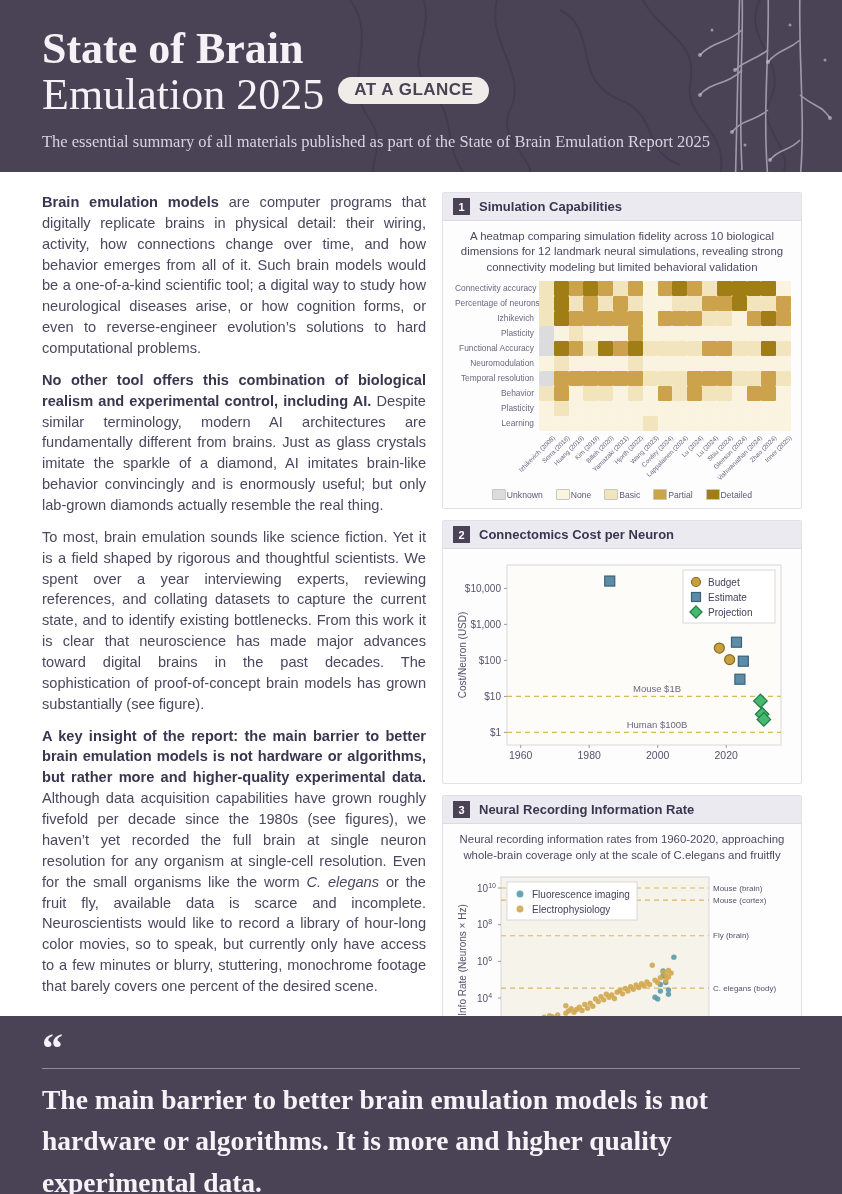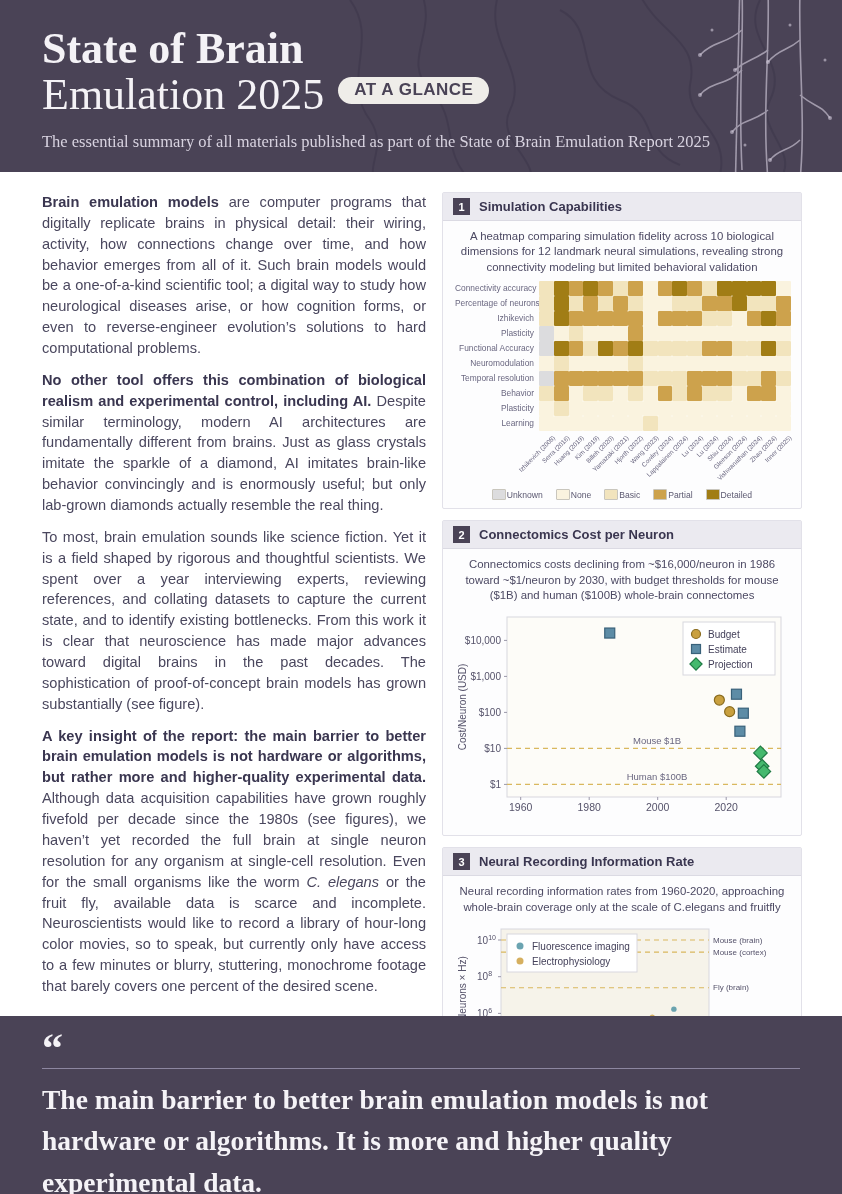--- a/index.html
+++ b/index.html
@@ -377,21 +377,20 @@
             </div>
         </div>
       </div>
 
       <div class="panel">
         <div class="panel-head">
           <div class="panel-num">2</div>
           <div class="panel-title">Connectomics Cost per Neuron</div>
         </div>
         <div class="panel-body">
-          <div class="panel-desc">Connectomics costs declining from ~$16,000/neuron in 1986 toward ~$1/neuron by 2030, with budget thresholds for mouse ($1B) and human ($100B) whole-brain connectomes</div>
           <svg id="chart-cost" width="336" height="214" viewBox="0 0 336 214">
               <rect x="52" y="8" width="274" height="180" fill="#fdfcf8" stroke="#d8d7de" stroke-width="1"></rect>
               <line x1="49" x2="52" y1="175.40000000000003" y2="175.40000000000003" stroke="#9a97a8"></line>
               <text x="46" y="178.90000000000003" text-anchor="end" font-size="10" fill="#55526a">$1</text>
               <line x1="49" x2="52" y1="139.40000000000003" y2="139.40000000000003" stroke="#9a97a8"></line>
               <text x="46" y="142.90000000000003" text-anchor="end" font-size="10" fill="#55526a">$10</text>
               <line x1="49" x2="52" y1="103.4" y2="103.4" stroke="#9a97a8"></line>
               <text x="46" y="106.9" text-anchor="end" font-size="10" fill="#55526a">$100</text>
               <line x1="49" x2="52" y1="67.4" y2="67.4" stroke="#9a97a8"></line>
               <text x="46" y="70.9" text-anchor="end" font-size="10" fill="#55526a">$1,000</text>

